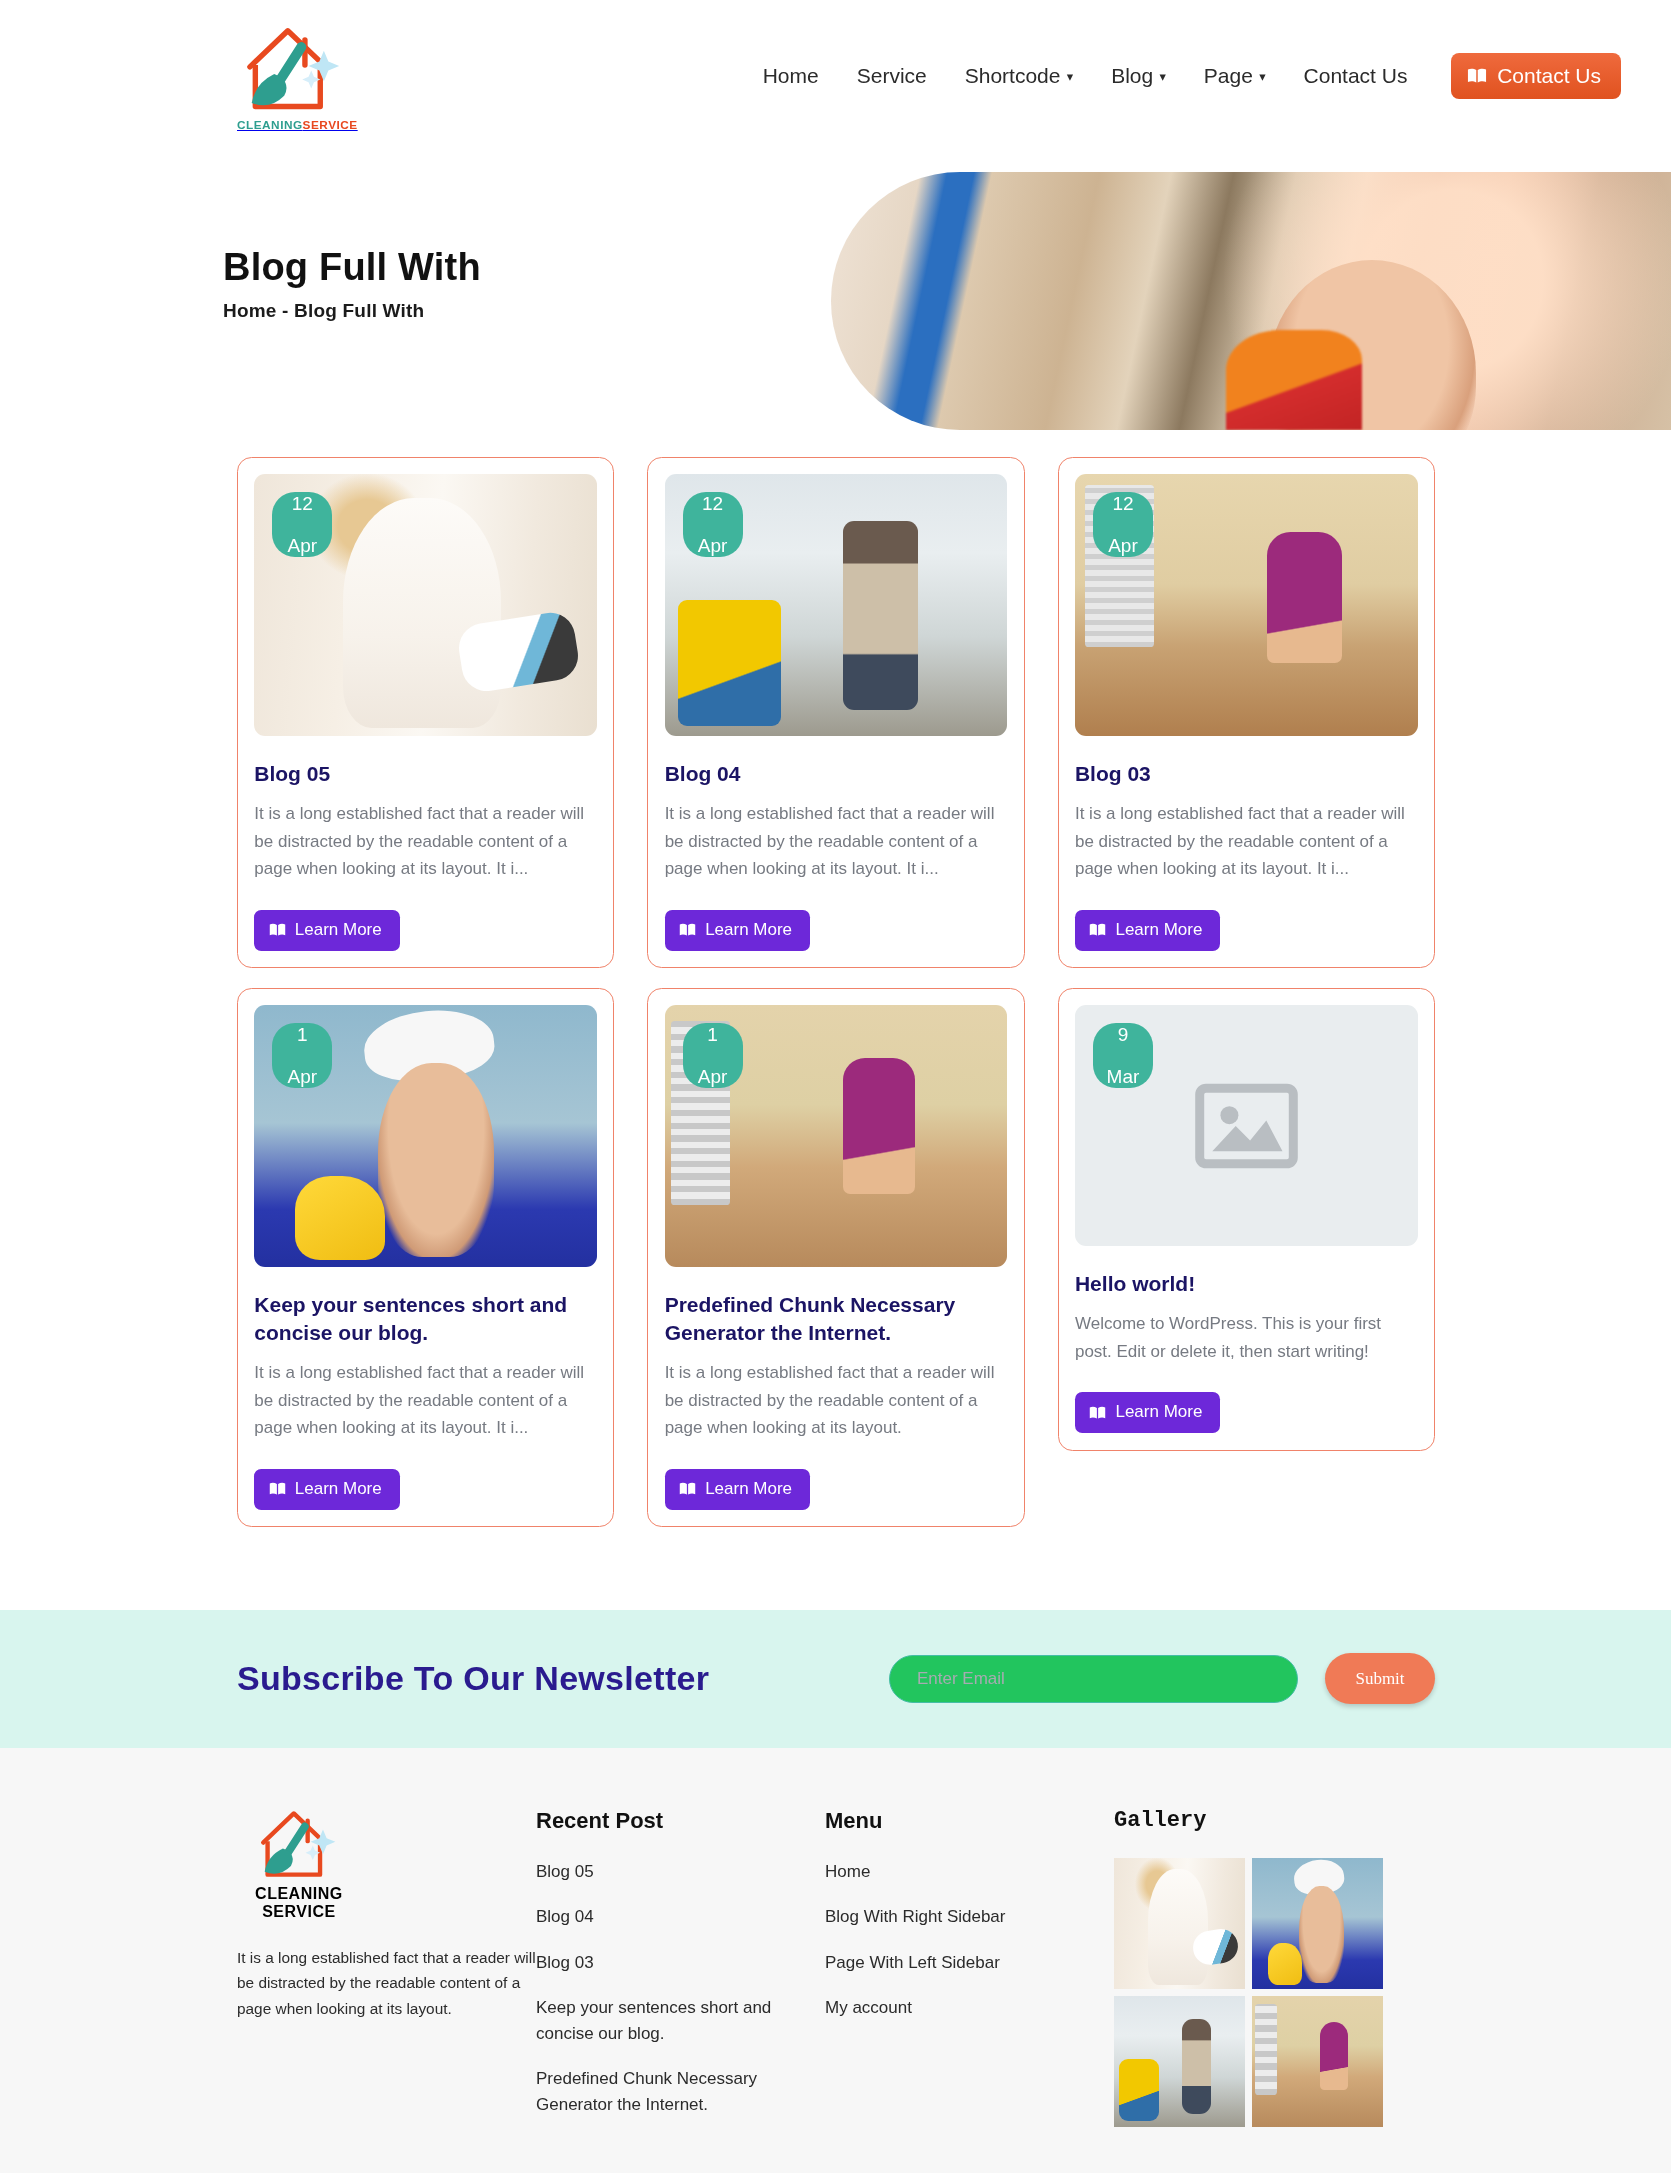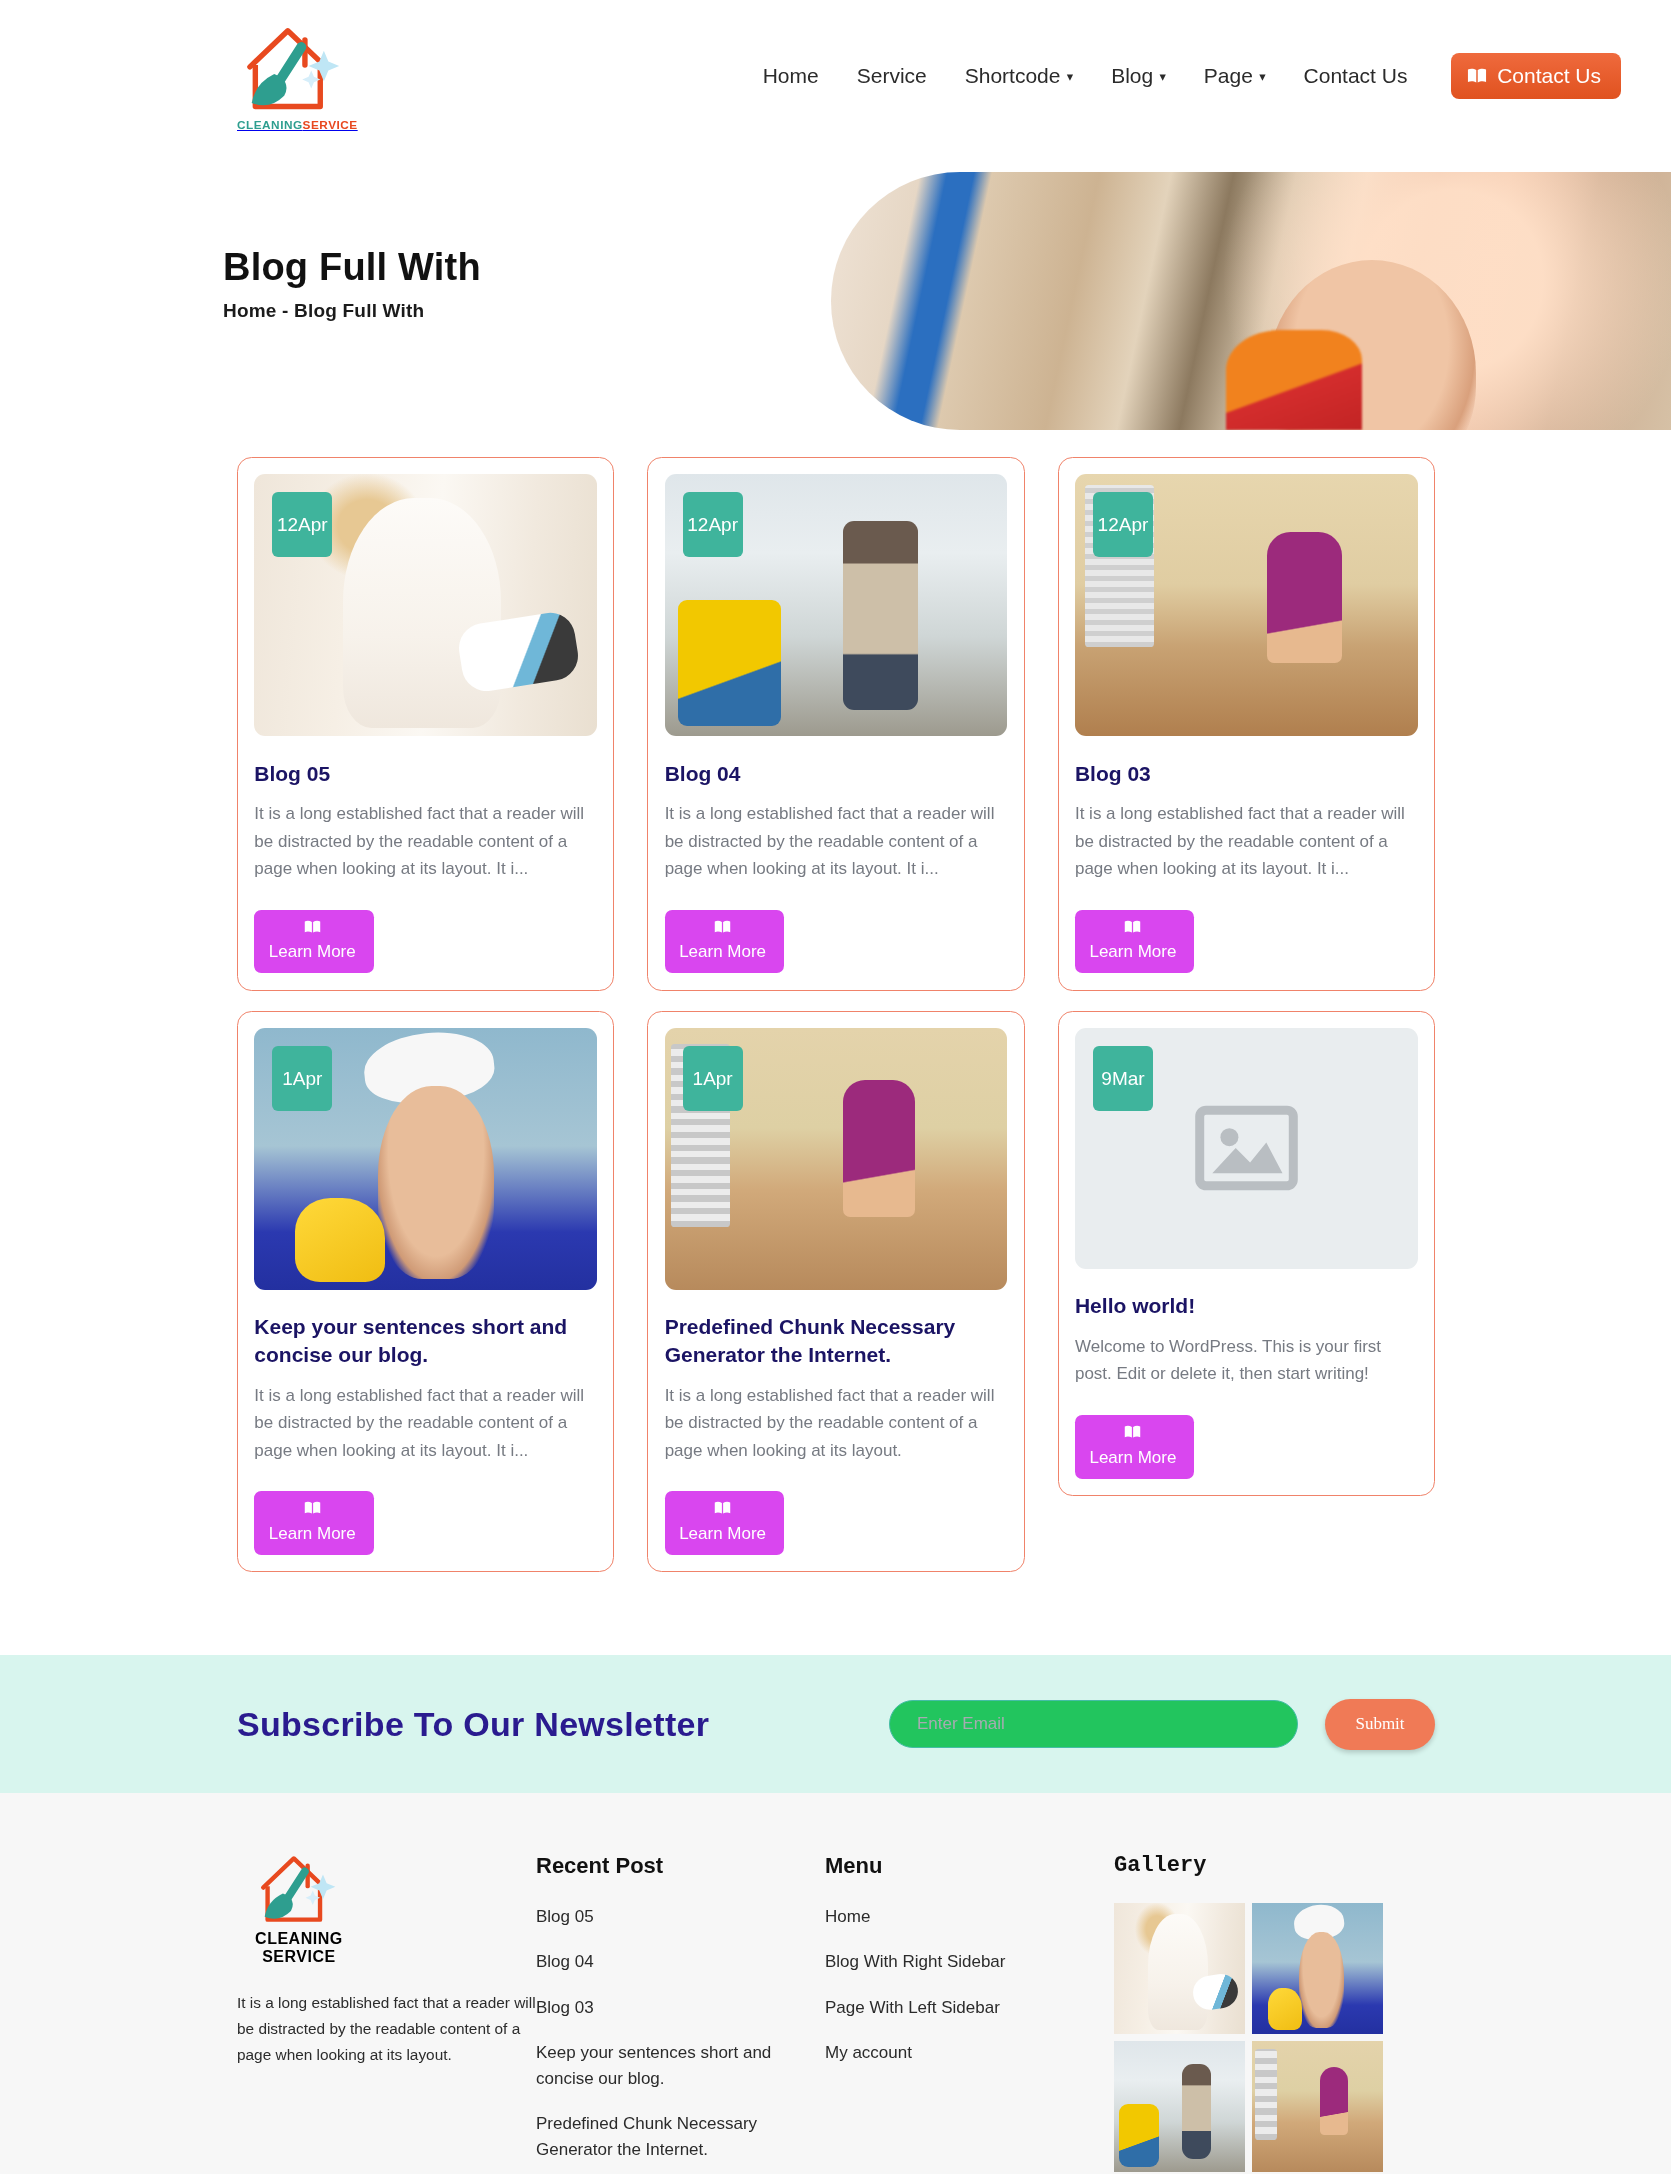--- a/index.html
+++ b/index.html
@@ -164,25 +164,26 @@
     align-items: center;
     justify-content: center;
     height: 241px;
   }
   .ph-icon { width: 109px; height: 90px; display: block; }
   .date-badge {
     position: absolute;
     left: 18px; top: 18px;
     width: 60px; height: 65px;
     background: #3fb49c;
-    border-radius: 6px;
+    border-radius: 23px;
     color: #fff;
     display: flex;
-    align-items: center;
-    justify-content: center;
+    flex-direction: column;
+    align-items: center;
+    justify-content: space-between;
     line-height: 1.24;
     z-index: 4;
   }
   .date-d { font-size: 19px; }
   .date-m { font-size: 19px; }
 
   .photo { width:100%; height:100%; display:block; }
   
   .p-dress {
     background:
@@ -286,32 +287,31 @@
     margin: 23.5px 0 12.7px 0;
     line-height: 1.32;
   }
   .card-text {
     font-size: 17px;
     color: #767a82;
     line-height: 1.62;
   }
   .btn-learn {
     margin-top: 27px;
-    background: #d946ef;
+    background: #6d28d9;
     color: #fff;
     border: none;
     border-radius: 7.2px;
     padding: 10px 18px 11px 14.5px;
     font-size: 17px;
     font-family: "Liberation Sans", sans-serif;
     display: inline-flex;
     align-items: center;
     gap: 9px;
     cursor: pointer;
-    flex-direction: column;
   }
   .btn-learn .book-icon { width: 17px; height: 13.6px; }
 
   
   .newsletter {
     background: #d8f5ee;
     height: 138px;
     display: flex;
     align-items: center;
     padding: 0 237px;

